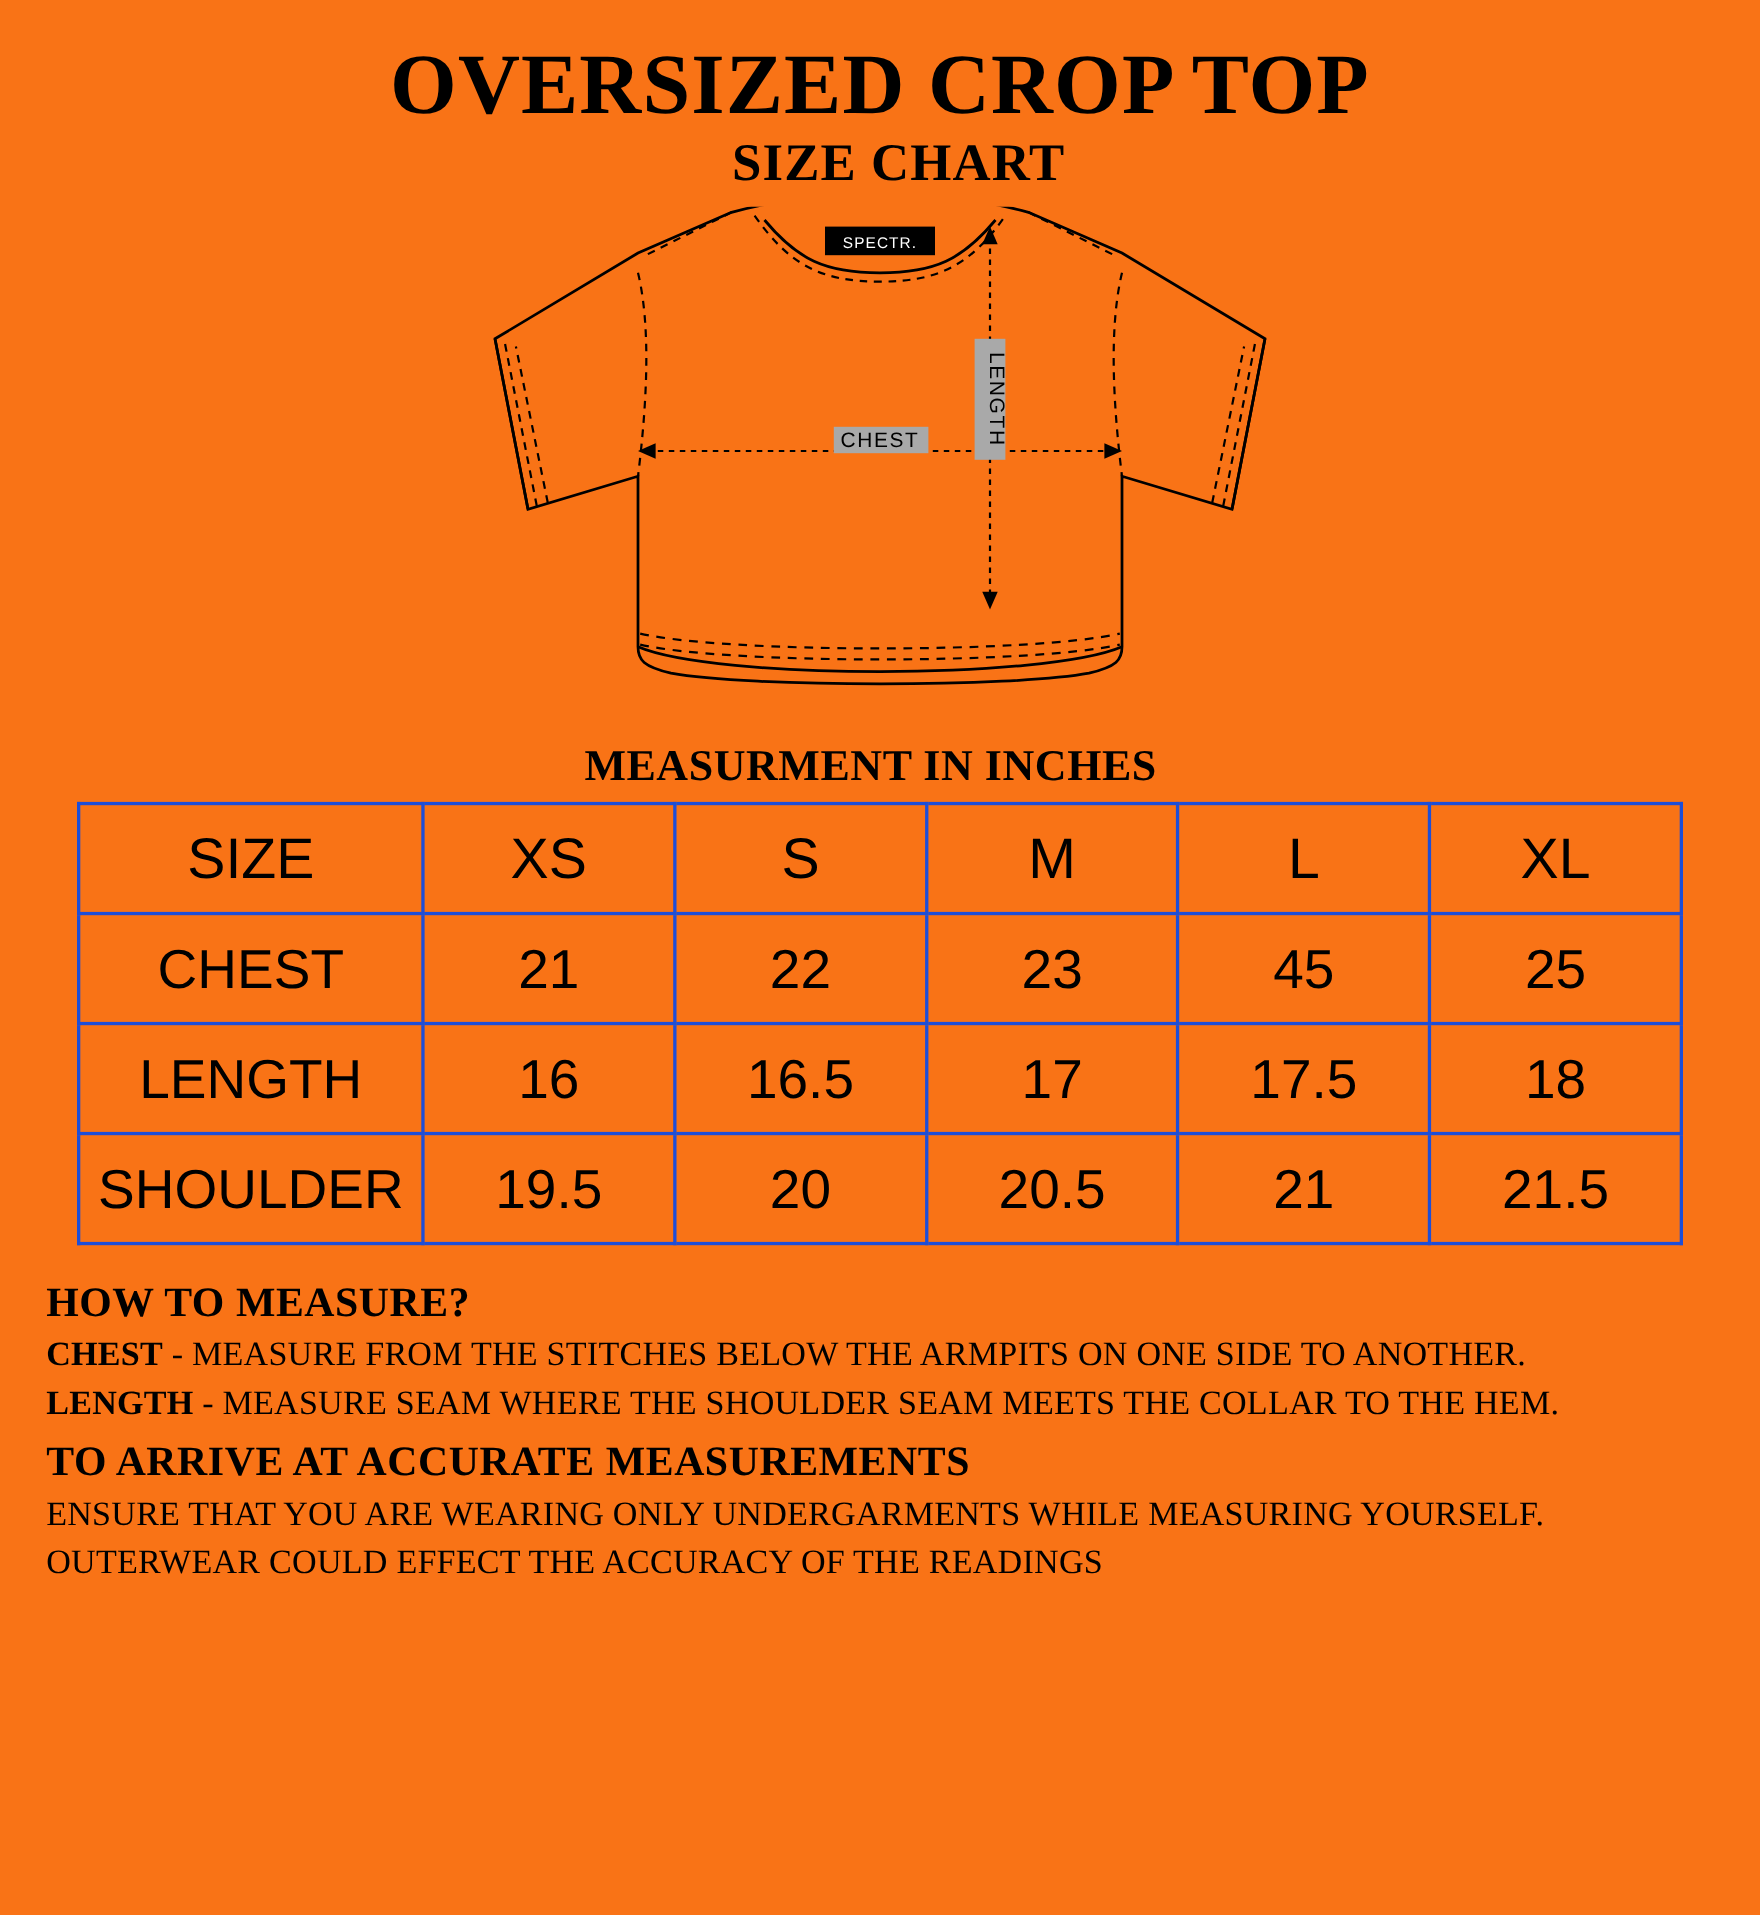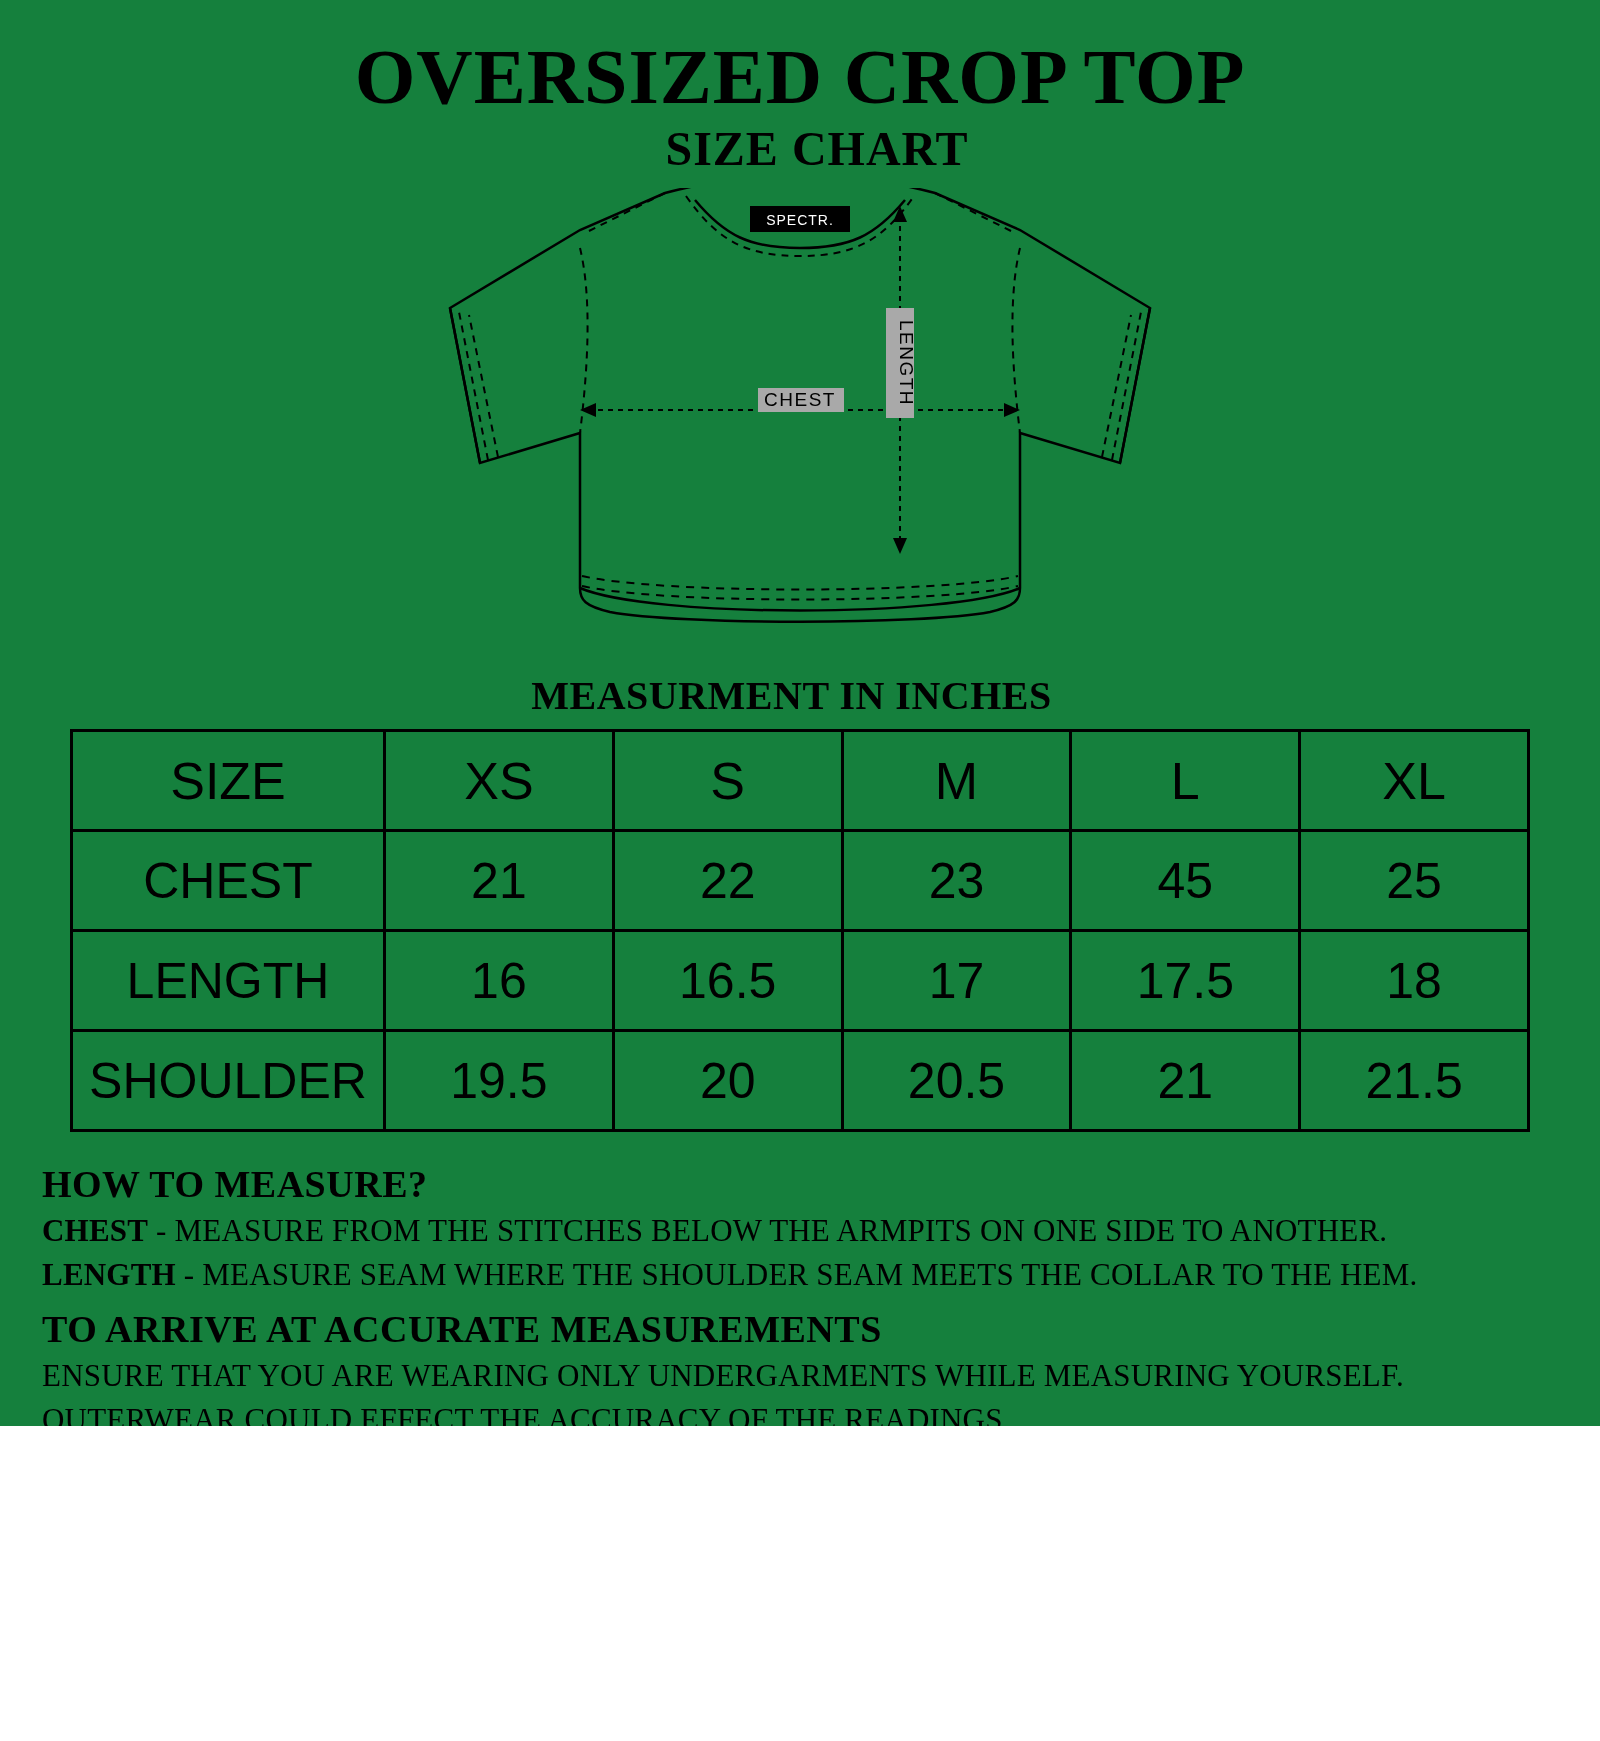--- a/index.html
+++ b/index.html
@@ -8,22 +8,22 @@
     background: #ffffff;
   }
   body {
     width: 1600px;
     height: 1741px;
     font-family: "Liberation Serif", serif;
   }
   .page {
     position: relative;
     width: 1600px;
-    height: 1426px;
-    background: #15803d;
+    height: 1741px;
+    background: #f97316;
     box-sizing: border-box;
     overflow: hidden;
   }
 
   
   .title {
     text-align: center;
     font-family: "Liberation Serif", serif;
     font-weight: bold;
     font-size: 78px;
@@ -72,21 +72,21 @@
     padding: 0 70px;
   }
   table.size-table {
     width: 100%;
     border-collapse: collapse;
     table-layout: fixed;
     font-family: "Liberation Sans", sans-serif;
   }
   table.size-table td,
   table.size-table th {
-    border: 3px solid #000000;
+    border: 3px solid #1d4ed8;
     text-align: center;
     font-weight: normal;
     font-size: 50px;
     color: #000;
     height: 97px;
     padding: 0;
     line-height: 1;
   }
   table.size-table td.label-cell,
   table.size-table th.label-cell {

